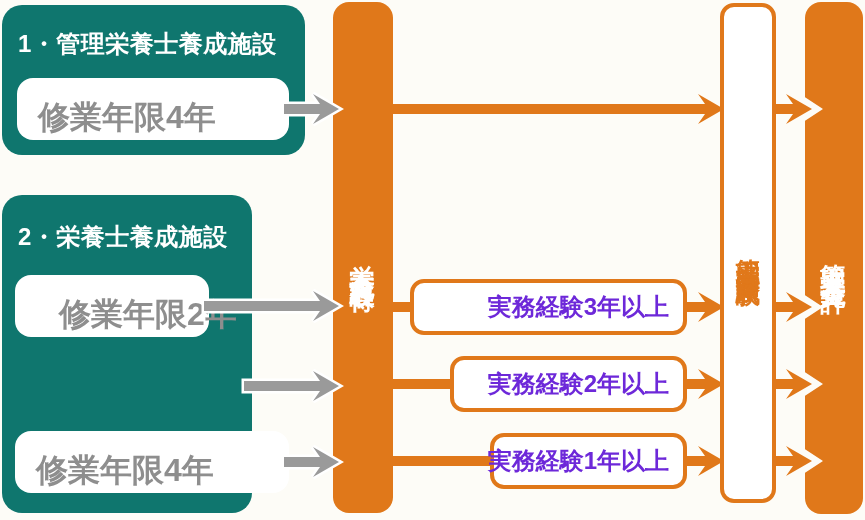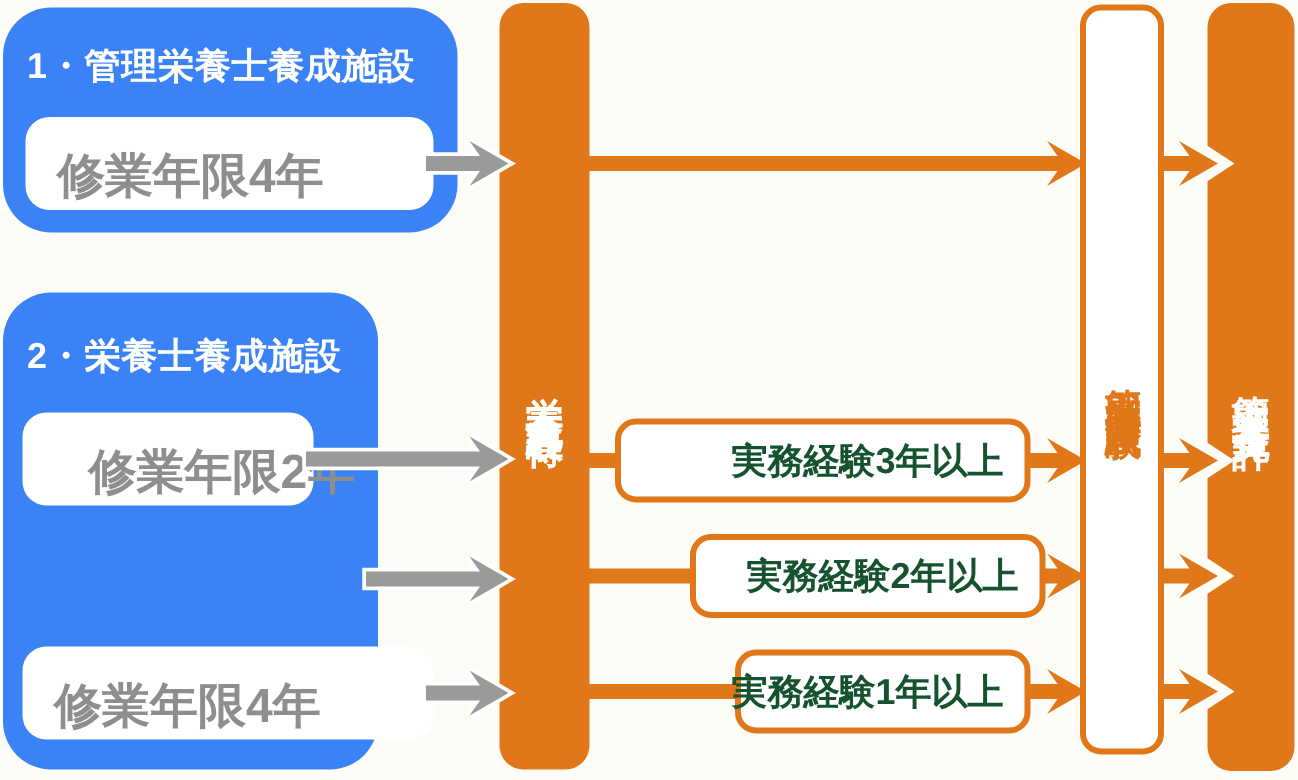--- a/index.html
+++ b/index.html
@@ -9,22 +9,22 @@
   }
   .canvas{
     position:relative;
     width:865px;height:520px;
     background:#fdfcf7;
     overflow:hidden;
   }
   
   .gray-group{
     position:absolute;
-    background:#3b82f6;
-    border-radius:32px;
+    background:#0f766e;
+    border-radius:20px;
   }
   .group1{left:2px;top:5px;width:303px;height:150px;}
   .group2{left:2px;top:195px;width:250px;height:318px;}
   .group-title{
     position:absolute;left:16px;
     color:#ffffff;
     font-size:24px;font-weight:bold;
     white-space:nowrap;
     letter-spacing:0.5px;
   }
@@ -79,27 +79,27 @@
   
   .exp-box{
     position:absolute;
     height:56px;
     background:#ffffff;
     border:4px solid #e0781a;
     border-radius:14px;
     box-sizing:border-box;
     display:flex;align-items:center;justify-content:flex-end;
     padding-right:14px;
-    color:#14532d;
+    color:#6d28d9;
     font-size:24px;font-weight:bold;
     white-space:nowrap;
     z-index:2;
   }
   .exp-1{left:410px;top:279px;width:277px;}
-  .exp-2{left:460px;top:356px;width:237px;text-align:right;}
+  .exp-2{left:450px;top:356px;width:237px;text-align:right;}
   .exp-3{left:490px;top:433px;width:197px;text-align:center;}
   
   .connector-layer{
     position:absolute;left:0;top:0;
     z-index:1;
   }
 </style>
 </head>
 <body>
 

